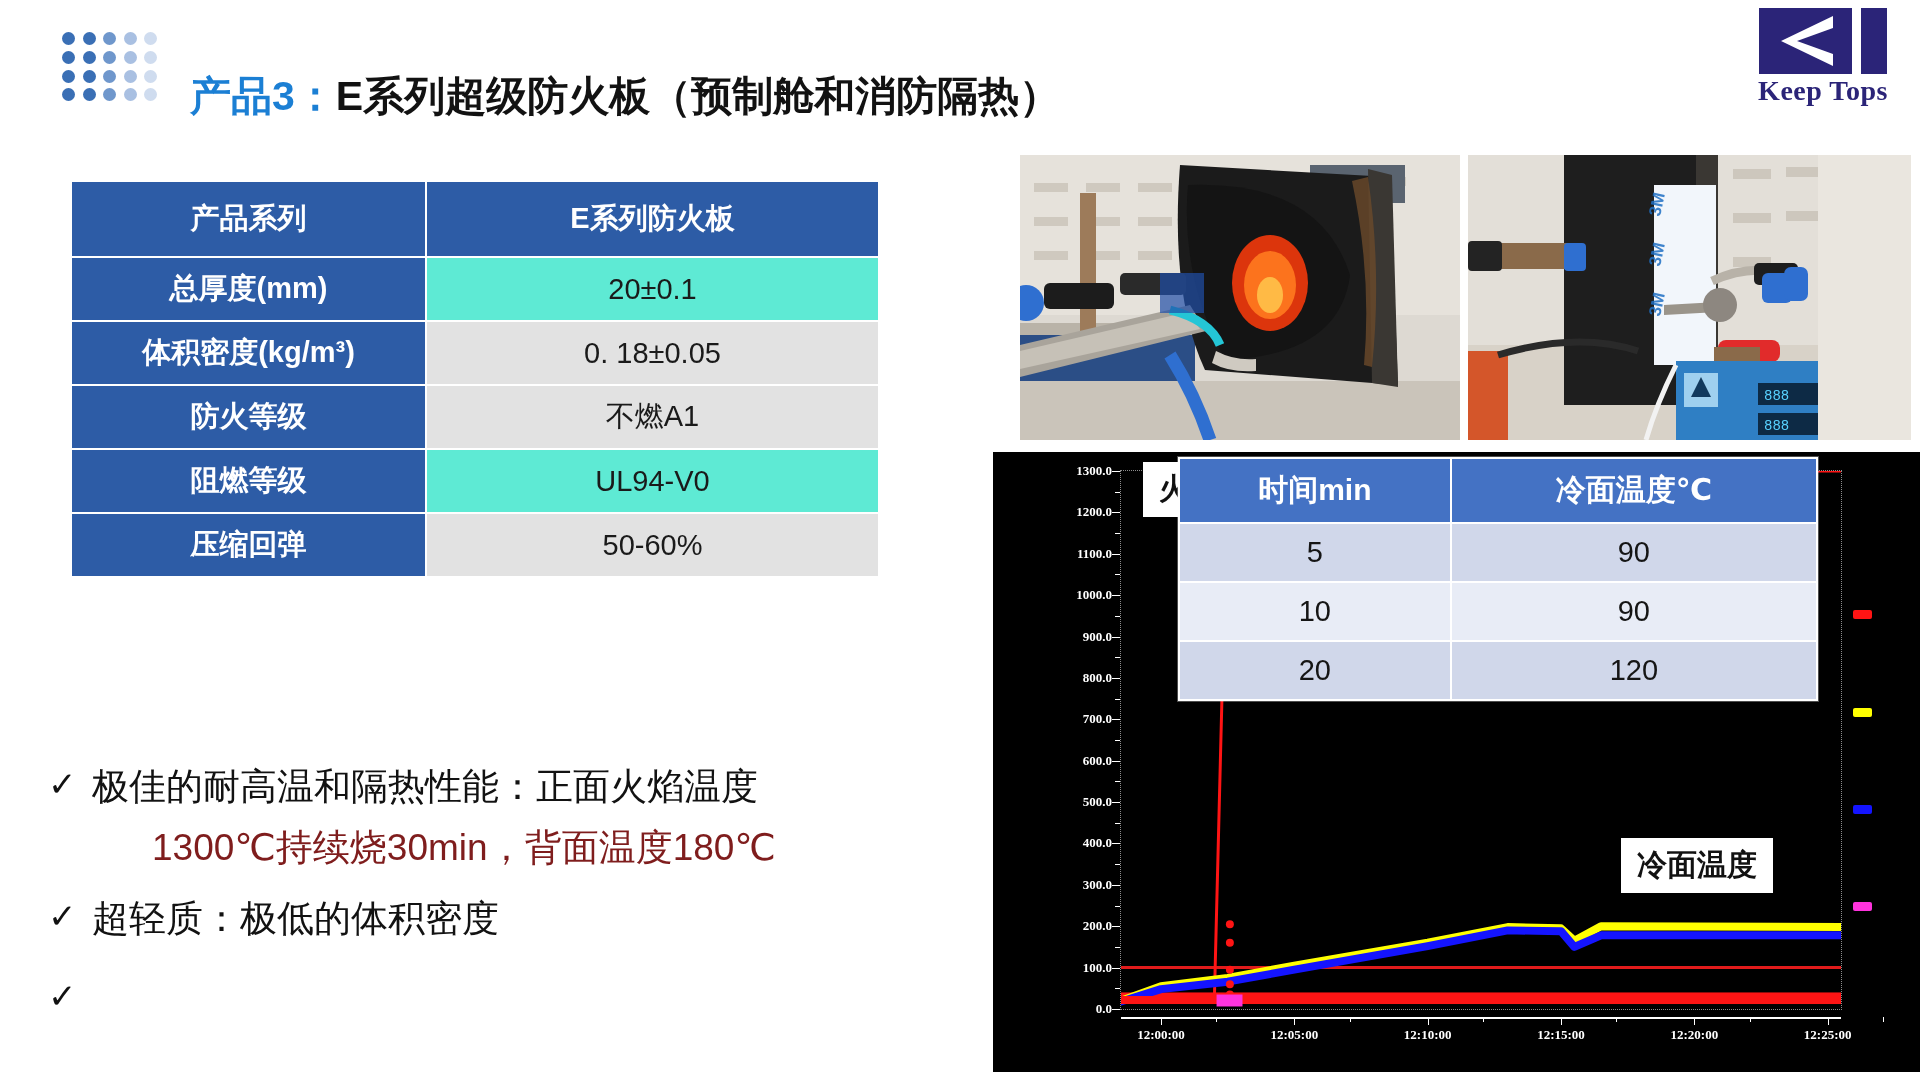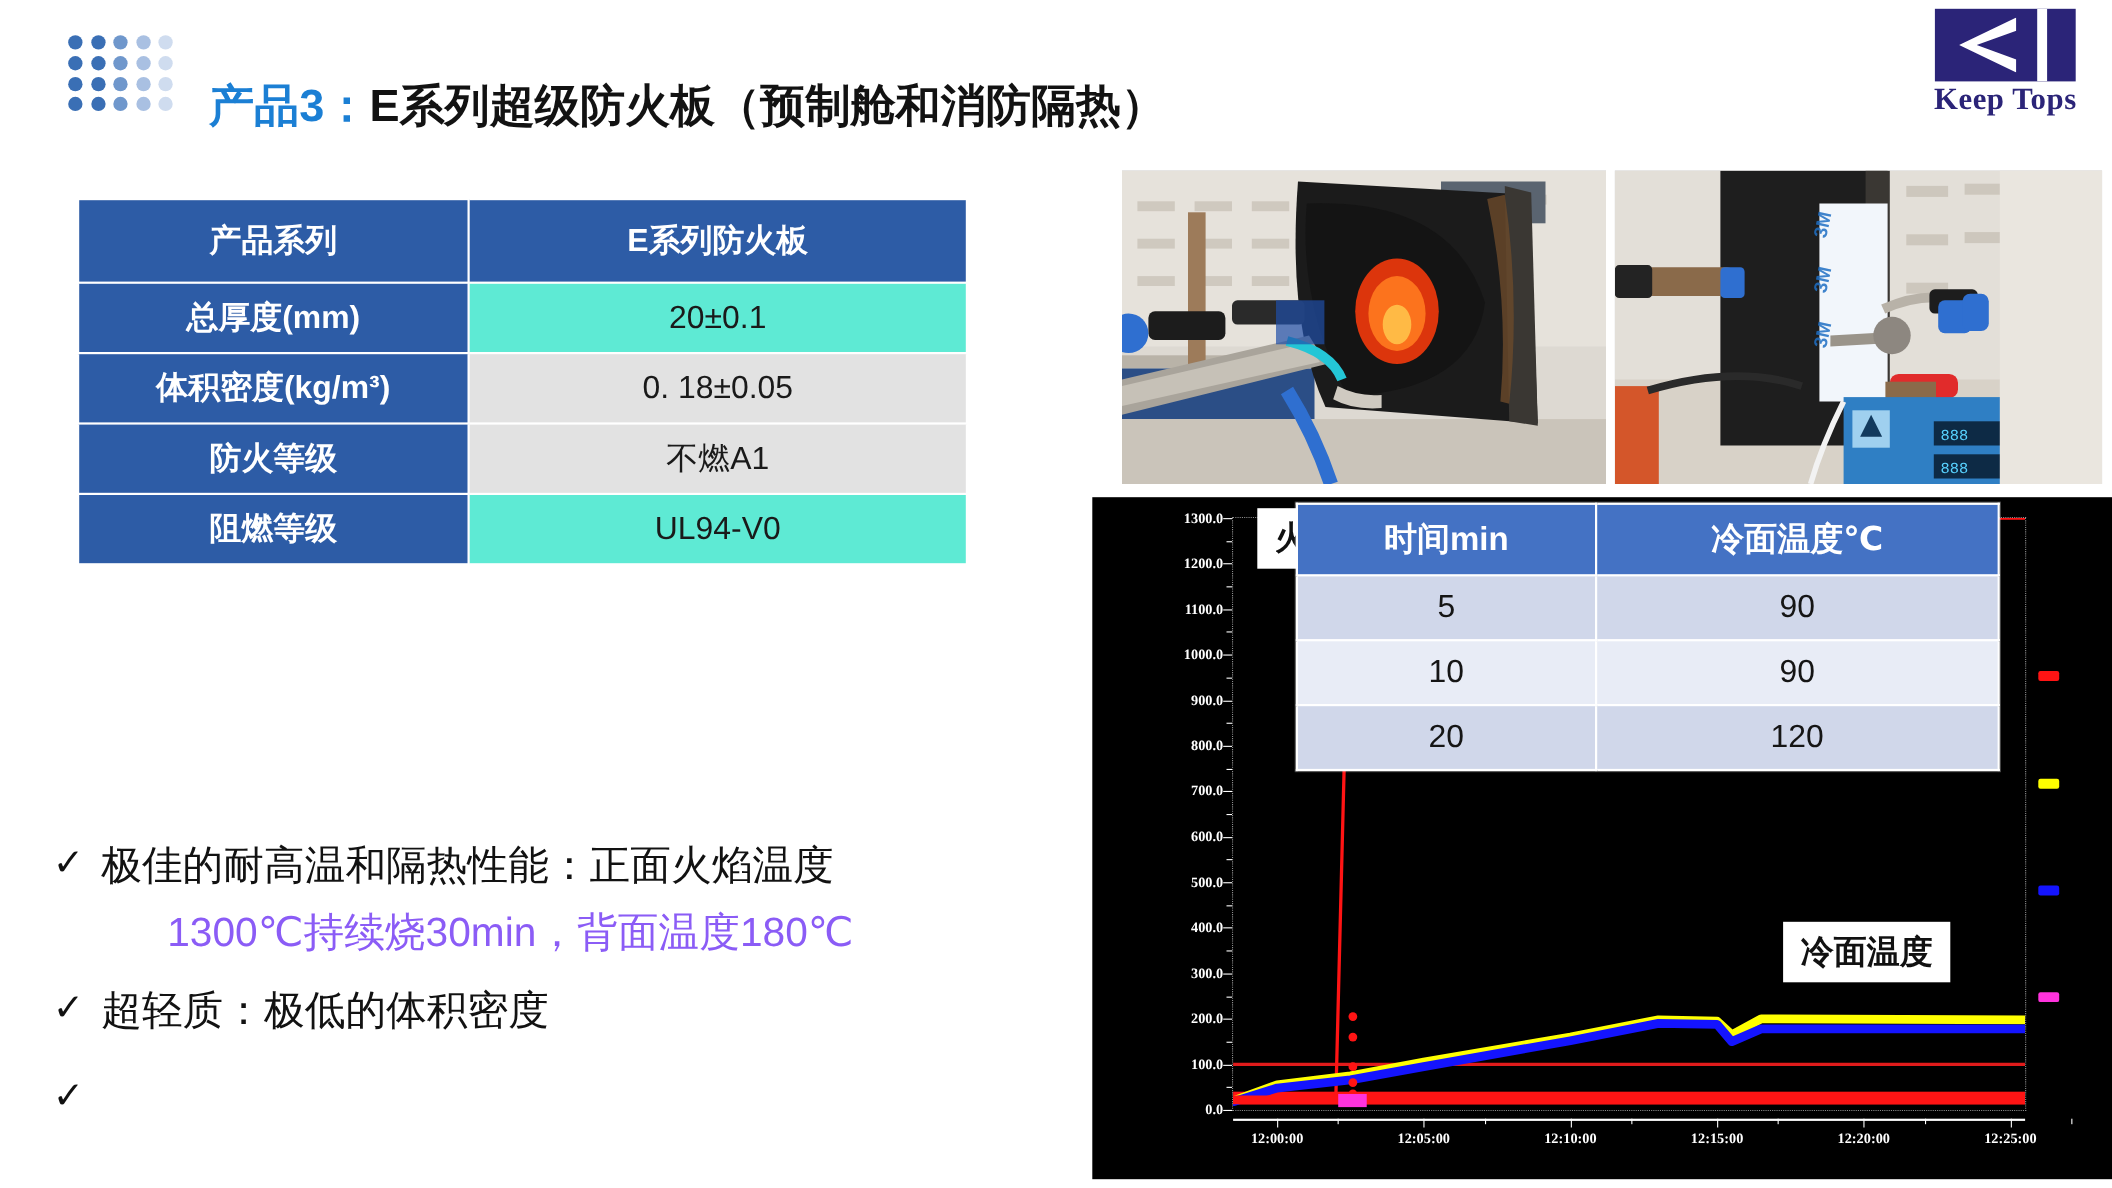--- a/index.html
+++ b/index.html
@@ -35,21 +35,21 @@
     padding:11px 4px;}
   #spec-table tr.hdr .lab,#spec-table tr.hdr .val{background:#2D5CA6;color:#fff;
     font-weight:bold;font-size:29px;padding:17px 4px;}
   #spec-table tr.alt .val{background:#5eead4;}
 
   
   #bullets{position:absolute;left:48px;top:762px;width:900px;}
   .bullet{display:flex;align-items:flex-start;margin-bottom:4px;}
   .bullet .ck{font-size:34px;color:#111;width:44px;flex:0 0 44px;line-height:1.35;}
   .bullet .tx{font-size:37px;color:#121212;line-height:1.35;}
-  .sub-red{color:#8b5cf6;font-size:37px;margin:12px 0 22px 104px;line-height:1.3;}
+  .sub-red{color:#7f1d1d;font-size:37px;margin:12px 0 22px 104px;line-height:1.3;}
 
   
   .photo{position:absolute;overflow:hidden;background:#cfcfcf;}
   #photo-1{left:1020px;top:155px;width:440px;height:285px;}
   #photo-2{left:1468px;top:155px;width:443px;height:285px;}
   .ph-bg{position:absolute;inset:0;}
 
   
   #chart-panel{position:absolute;left:993px;top:452px;width:927px;height:620px;background:#000;}
   #chart-plot{position:absolute;left:127px;top:18px;right:78px;bottom:62px;
@@ -130,20 +130,24 @@
       <td class="lab">体积密度(kg/m³)</td>
       <td class="val">0. 18±0.05</td>
     </tr>
     <tr>
       <td class="lab">防火等级</td>
       <td class="val">不燃A1</td>
     </tr>
     <tr class="alt">
       <td class="lab">阻燃等级</td>
       <td class="val">UL94-V0</td>
+    </tr>
+    <tr>
+      <td class="lab">压缩回弹</td>
+      <td class="val">50-60%</td>
     </tr>
   </tbody>
 </table>
 
 <div id="bullets">
   <div class="bullet">
     <span class="ck">✓</span>
     <span class="tx">极佳的耐高温和隔热性能：正面火焰温度</span>
   </div>
   <div class="sub-red">1300℃持续烧30min，背面温度180℃</div>

